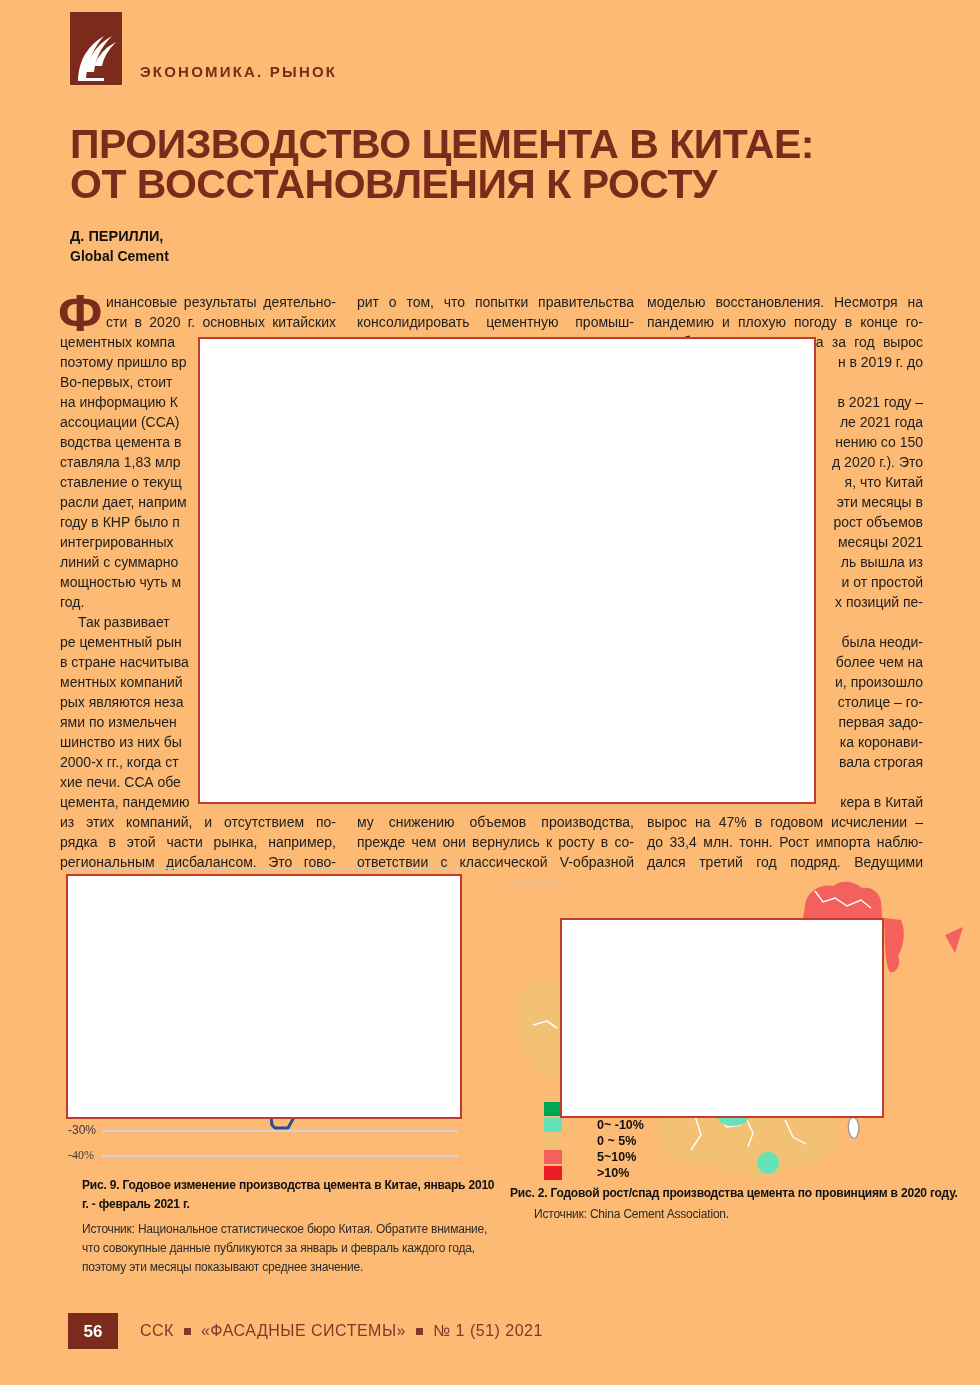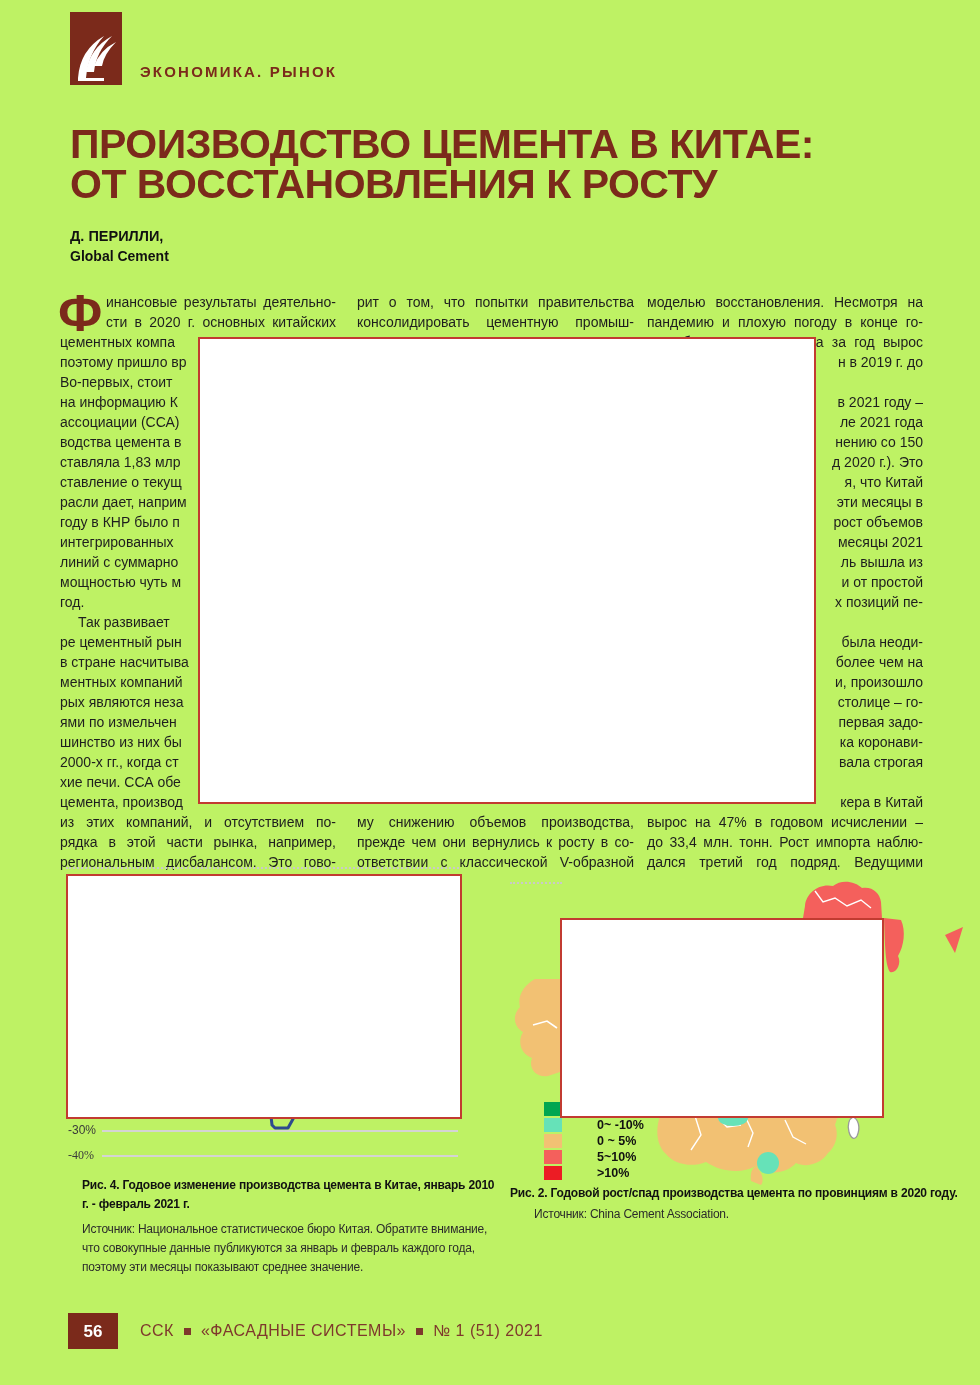--- a/index.html
+++ b/index.html
@@ -1,16 +1,16 @@
 <!DOCTYPE html>
 <html><head>
 <meta charset="utf-8">
 <style>
   html,body{margin:0;padding:0;background:#ffffff;}
-  #page{position:relative;width:980px;height:1385px;background:#bef264;overflow:hidden;
+  #page{position:relative;width:980px;height:1385px;background:#fdba74;overflow:hidden;
         font-family:"Liberation Sans","DejaVu Sans",sans-serif;color:#1f1f1f;}
   .abs{position:absolute;}
 
   
   #logo{left:70px;top:12px;width:52px;height:73px;background:#7B2A1B;}
   #section-label{left:140px;top:63px;font-size:15px;font-weight:bold;letter-spacing:2.2px;color:#7B2A1B;}
 
   
   #title{left:70px;top:124px;width:760px;font-size:41px;line-height:40px;font-weight:800;color:#7B2A1B;letter-spacing:-0.5px;}
   #author-name{left:70px;top:228px;font-size:14.5px;font-weight:bold;color:#111;}
@@ -106,21 +106,21 @@
       <div class="line frag">год.</div>
       <div class="line indent">Так развивает</div>
       <div class="line frag">ре цементный рын</div>
       <div class="line frag">в стране насчитыва</div>
       <div class="line frag">ментных компаний</div>
       <div class="line frag">рых являются неза</div>
       <div class="line frag">ями по измельчен</div>
       <div class="line frag">шинство из них бы</div>
       <div class="line frag">2000-х гг., когда ст</div>
       <div class="line frag">хие печи. ССА обе</div>
-      <div class="line frag">цемента, производ</div>
+      <div class="line frag">цемента, пандемию</div>
       <div class="line full">из этих компаний, и отсутствием по-</div>
       <div class="line full">рядка в этой части рынка, например,</div>
       <div class="line full">региональным дисбалансом. Это гово-</div>
     </div>
   <div class="col" id="col2t">
       <div class="line full">рит о том, что попытки правительства</div>
       <div class="line full">консолидировать цементную промыш-</div>
       <div class="line full">ленность в целом привели к тому, что</div>
     </div>
   <div class="col" id="col2b">
@@ -214,21 +214,21 @@
         <div class="leg-swatch" style="background: rgb(236, 28, 36);"></div>
         <div class="leg-label">&gt;10%</div>
       </div>
     </div>
 
   <div class="redbox" id="box-center"></div>
   <div class="redbox" id="box-fig1"></div>
   <div class="redbox" id="box-map"></div>
 
   <div class="abs" id="fig1-caption">
-    <div class="cap-bold">Рис. 4. Годовое изменение производства цемента в Китае, январь 2010 г. - февраль 2021 г.</div>
+    <div class="cap-bold">Рис. 9. Годовое изменение производства цемента в Китае, январь 2010 г. - февраль 2021 г.</div>
     <div class="cap-src">Источник: Национальное статистическое бюро Китая. Обратите внимание, что совокупные данные публикуются за январь и февраль каждого года, поэтому эти месяцы показывают среднее значение.</div>
   </div>
   <div class="abs" id="fig2-caption">
     <div class="cap-bold">Рис. 2. Годовой рост/спад производства цемента по провинциям в 2020 году.</div>
     <div class="cap-src">Источник: China Cement Association.</div>
   </div>
 
   <div class="abs" id="footer">
     <div id="pagebox">56</div>
     <div id="footer-text"><span>ССК</span><span class="sep-square"></span><span>«ФАСАДНЫЕ СИСТЕМЫ»</span><span class="sep-square"></span><span>№ 1 (51) 2021</span></div>

